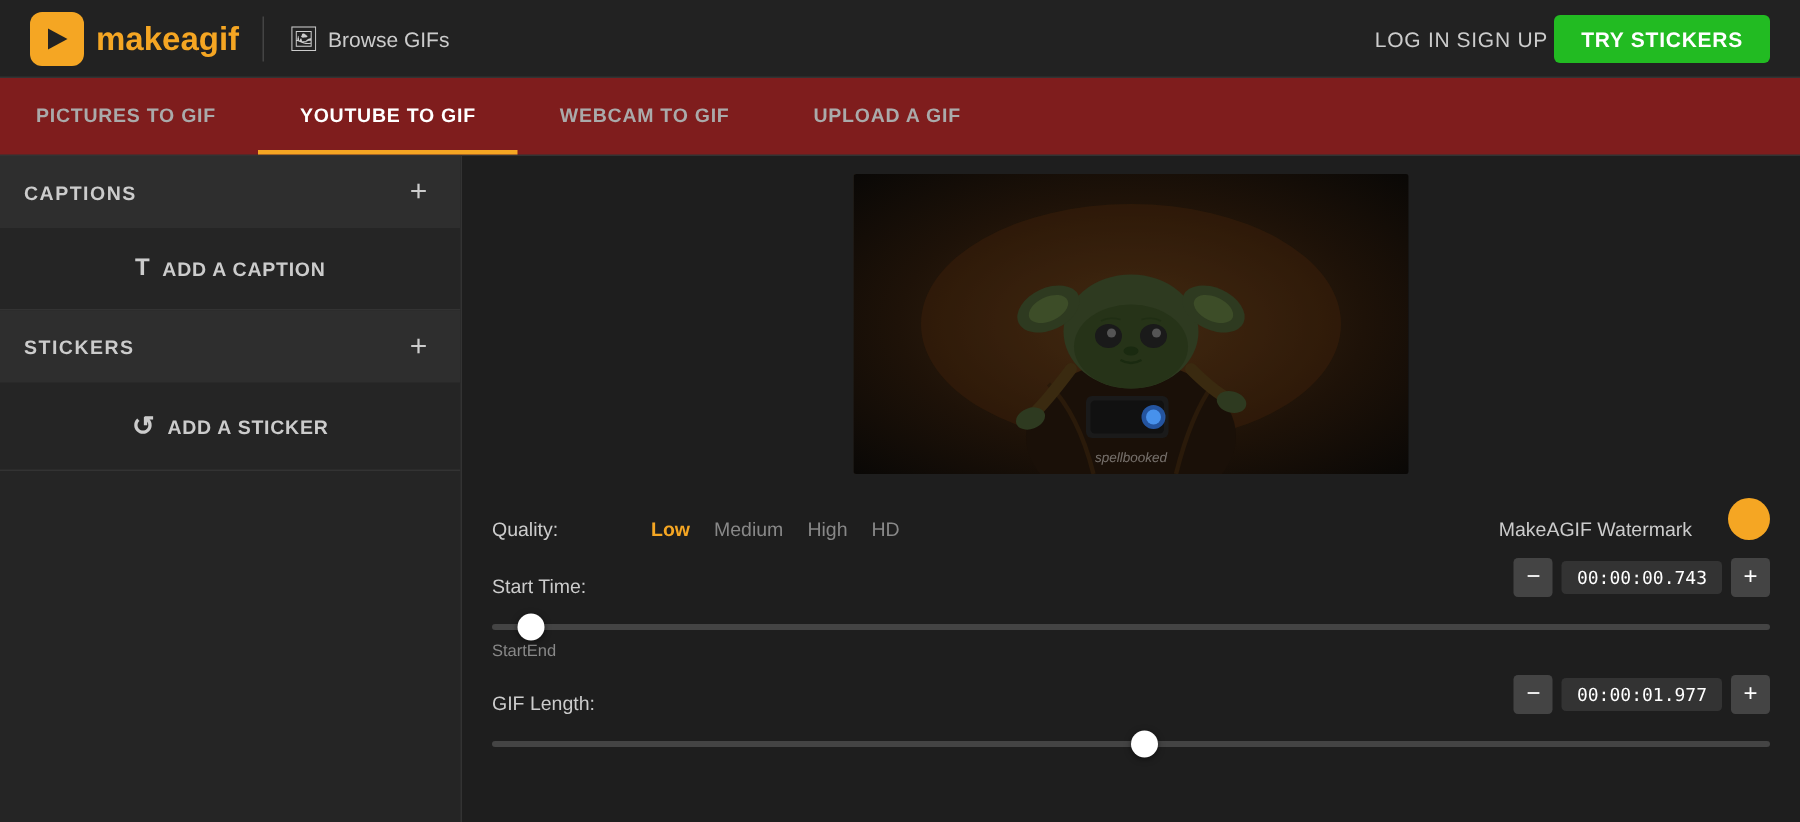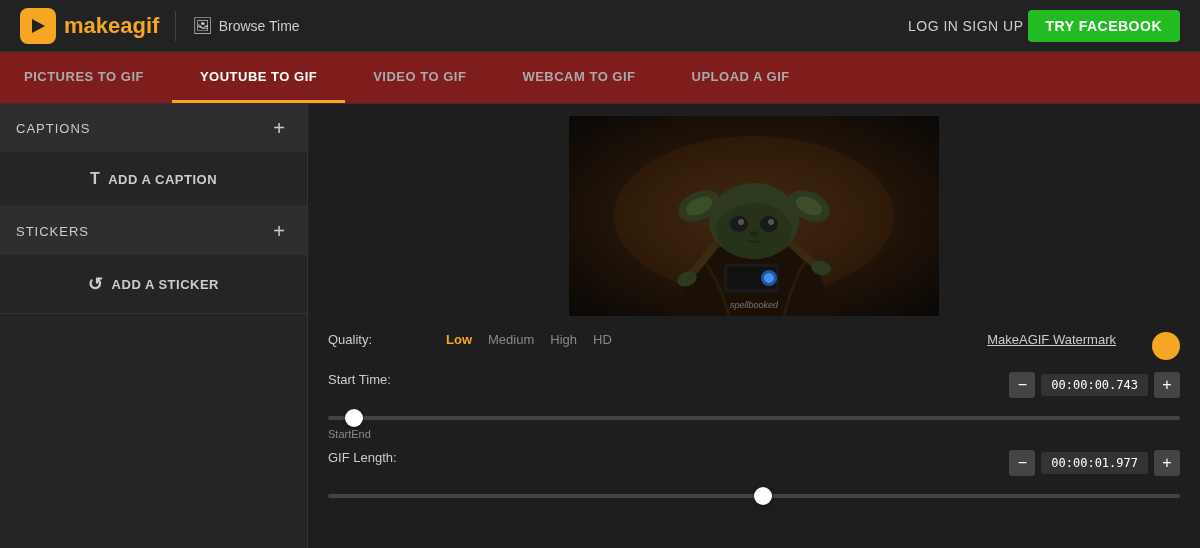--- a/index.html
+++ b/index.html
@@ -127,21 +127,21 @@
     }
     .sidebar-section-header {
       display: flex;
       align-items: center;
       justify-content: space-between;
       padding: 12px 16px;
       background: #2e2e2e;
     }
     .sidebar-section-title {
       font-size: 13px;
-      font-weight: normal;
+      font-weight: bold;
       color: #ccc;
       letter-spacing: 1px;
       text-transform: uppercase;
     }
     .add-btn {
       width: 24px;
       height: 24px;
       background: transparent;
       border: none;
       color: #ccc;
@@ -204,23 +204,23 @@
       font-style: italic;
     }
 
     
     .controls {
       width: 100%;
       padding: 10px 0 4px 0;
     }
     .control-row {
       display: flex;
-      align-items: flex-start;
+      align-items: flex-end;
       padding: 6px 8px;
-      gap: 28px;
+      gap: 16px;
     }
     .control-label {
       font-size: 13px;
       color: #ccc;
       min-width: 90px;
     }
     .quality-options {
       display: flex;
       gap: 16px;
     }
@@ -230,21 +230,20 @@
       cursor: pointer;
     }
     .quality-option.active {
       color: #f5a623;
       font-weight: bold;
     }
     .watermark-label {
       margin-left: auto;
       font-size: 13px;
       color: #ccc;
-      text-decoration: underline;
     }
     .watermark-toggle {
       width: 28px;
       height: 28px;
       background: #f5a623;
       border-radius: 50%;
       margin-left: 8px;
       cursor: pointer;
     }
     .time-control {
@@ -324,38 +323,35 @@
         <polygon points="4,3 17,10 4,17" fill="#222"></polygon>
       </svg>
     </div>
     <span class="logo-text">
       <span>make</span><span style="color:#f5a623">agif</span>
     </span>
   </div>
   <div class="divider-v"></div>
   <div class="browse-gifs">
     <span class="browse-icon">🖼</span>
-    <span>Browse Time</span>
+    <span>Browse GIFs</span>
   </div>
   <div class="header-right">
     <span class="nav-link">LOG IN</span>
     <span class="nav-link">SIGN UP</span>
-    <button class="btn-premium">TRY FACEBOOK</button>
+    <button class="btn-premium">TRY STICKERS</button>
   </div>
 </div>
 
 <div class="nav-tabs">
   <div class="nav-tab">
     <span>PICTURES TO GIF</span>
   </div>
   <div class="nav-tab active">
     <span>YOUTUBE TO GIF</span>
-  </div>
-  <div class="nav-tab">
-    <span>VIDEO TO GIF</span>
   </div>
   <div class="nav-tab">
     <span>WEBCAM TO GIF</span>
   </div>
   <div class="nav-tab">
     <span>UPLOAD A GIF</span>
   </div>
 </div>
 
 <div class="main-content">

